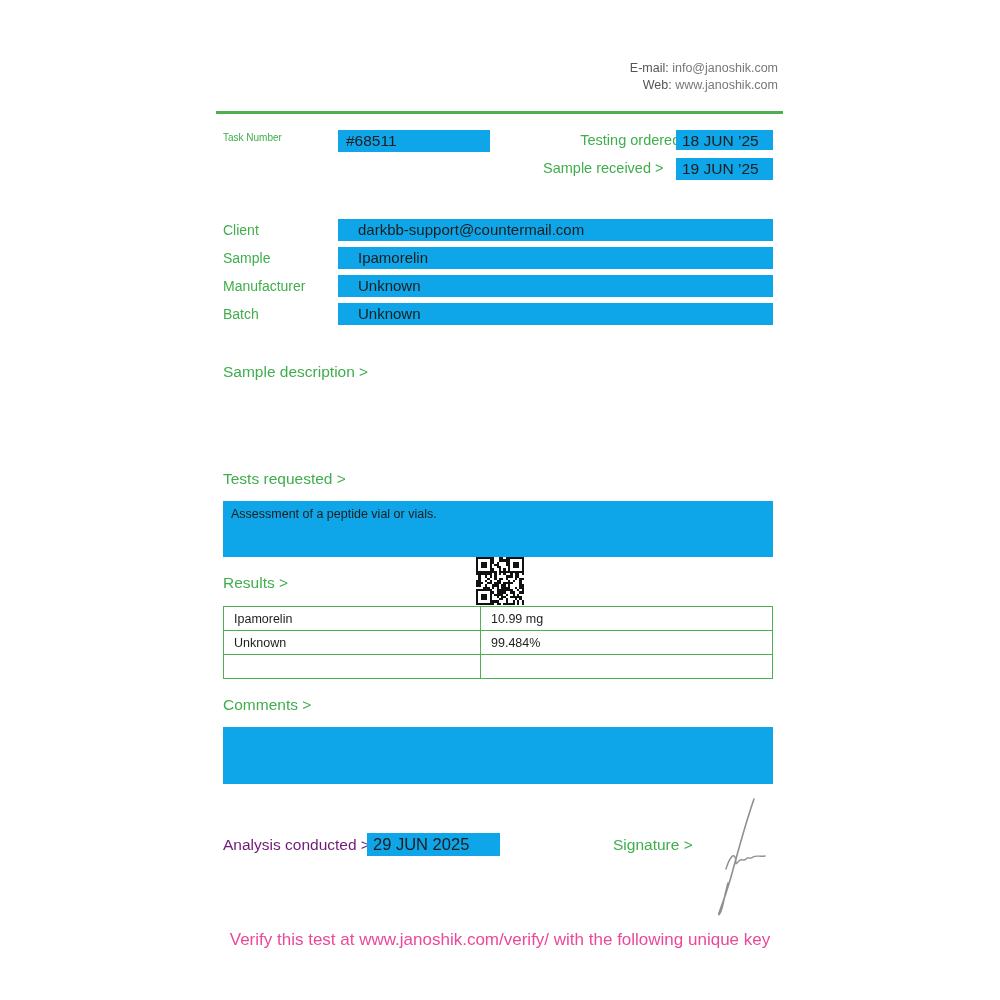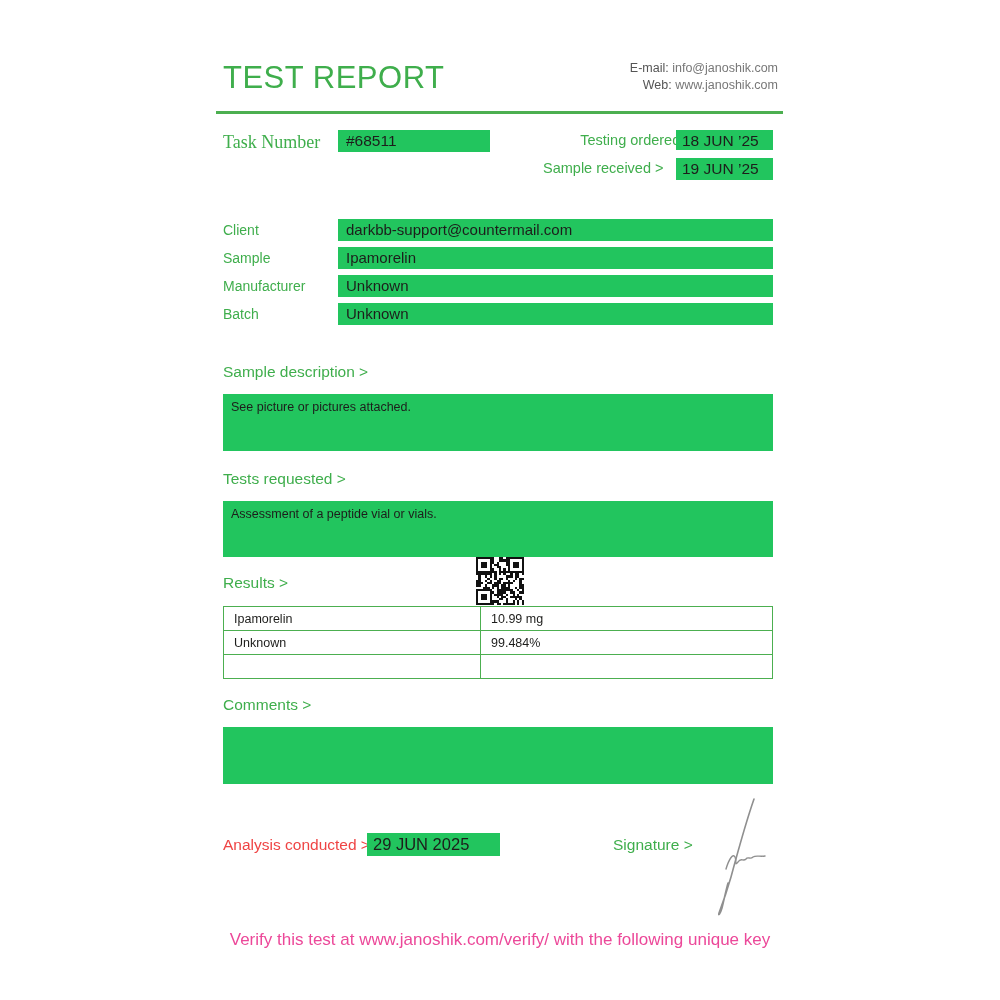--- a/index.html
+++ b/index.html
@@ -1,70 +1,69 @@
 <!DOCTYPE html>
 <html><head>
 <meta charset="utf-8">
 <style>
   * { margin: 0; padding: 0; box-sizing: border-box; }
   html, body { width: 1000px; height: 1000px; background: #ffffff; }
   body { font-family: "Liberation Sans", sans-serif; color: #1d1d1b; }
   .page { position: relative; width: 1000px; height: 1000px; background: #fff; overflow: hidden; }
-  .graybox { background: #22c55e; }
+  .graybox { background: #0ea5e9; }
 
   
   .report-title { position: absolute; left: 223px; top: 60px; font-size: 31px; letter-spacing: 0.5px; color: #3fae4c; font-weight: 400; }
   .logo { position: absolute; left: 450px; top: 36px; width: 100px; text-align: center; }
   .logo-icon { display: block; margin: 0 auto; }
   .logo-text { font-size: 20px; font-weight: bold; letter-spacing: 0.5px; color: #3e4541; margin-top: 1px; }
   .logo-text .shik { color: #3fae4c; }
   .contact { position: absolute; right: 222px; top: 60px; text-align: right; font-size: 12.5px; line-height: 17px; color: #777; }
   .contact .lbl { color: #555; }
   .hrule { position: absolute; left: 216px; top: 111px; width: 567px; height: 3px; background: #4caf50; }
 
   
-  .task-label { position: absolute; left: 223px; top: 132px; font-size: 18px; color: #3fae4c; font-family: Liberation Serif, serif; }
+  .task-label { position: absolute; left: 223px; top: 132px; font-size: 10px; color: #3fae4c; }
   .task-box { position: absolute; left: 338px; top: 130px; width: 152px; height: 22px; line-height: 22px; padding-left: 8px; font-size: 15.5px; }
   .date-label-1 { position: absolute; left: 574px; top: 132px; width: 125px; text-align: center; font-size: 14.5px; color: #3fae4c; }
   .date-label-2 { position: absolute; left: 543px; top: 160px; width: 125px; text-align: left; font-size: 14.5px; color: #3fae4c; }
   .date-box-1 { position: absolute; left: 676px; top: 130px; width: 97px; height: 20px; line-height: 22px; padding-left: 6px; font-size: 15.5px; }
   .date-box-2 { position: absolute; left: 676px; top: 158px; width: 97px; height: 22px; line-height: 22px; padding-left: 6px; font-size: 15.5px; }
 
   
   .field-label { position: absolute; left: 223px; font-size: 14px; color: #3fae4c; }
-  .field-box { position: absolute; left: 338px; width: 435px; height: 22px; line-height: 22px; padding-left: 8px; font-size: 15px; }
+  .field-box { position: absolute; left: 338px; width: 435px; height: 22px; line-height: 22px; padding-left: 20px; font-size: 15px; }
 
   
   .sec-label { position: absolute; left: 223px; font-size: 15.5px; color: #3fae4c; }
   .sec-box { position: absolute; left: 223px; width: 550px; font-size: 12.5px; padding: 6px 8px; color: #1d1d1b; }
 
   
   .qr { position: absolute; left: 476px; top: 557px; width: 48px; height: 48px; background: #fff; display: grid; grid-template-columns: repeat(21, 1fr); grid-template-rows: repeat(21, 1fr); }
   .qr div.on { background: #111; }
 
   
   .results-table { position: absolute; left: 223px; top: 606px; width: 550px; border-collapse: collapse; }
   .results-table td { border: 1px solid #4caf50; height: 24px; font-size: 12.5px; padding: 0 0 0 10px; background: #fff; }
   .results-table td.c1 { width: 257px; }
 
   
-  .analysis-label { position: absolute; left: 223px; top: 836px; font-size: 15.5px; color: #ef4444; }
+  .analysis-label { position: absolute; left: 223px; top: 836px; font-size: 15.5px; color: #701a75; }
   .analysis-box { position: absolute; left: 367px; top: 833px; width: 133px; height: 23px; line-height: 23px; padding-left: 6px; font-size: 16.5px; }
   .sig-label { position: absolute; left: 613px; top: 836px; font-size: 15.5px; color: #3fae4c; }
   .signature { position: absolute; left: 698px; top: 793px; }
 
   .verify-line { position: absolute; left: 0; top: 930px; width: 1000px; text-align: center; font-size: 17px; color: #ec4899; }
   .key-box { position: absolute; left: 223px; top: 962px; width: 550px; height: 22px; line-height: 22px; text-align: center; font-size: 12.5px; }
 </style>
 </head>
 <body>
 
 <div class="page">
 
-  <div class="report-title">TEST REPORT</div>
 
 
   <div class="contact">
     <div><span class="lbl">E-mail:</span> <span>info@janoshik.com</span></div>
     <div><span class="lbl">Web:</span> <span>www.janoshik.com</span></div>
   </div>
 
   <div class="hrule"></div>
 
   <div class="task-label">Task Number</div>
@@ -80,21 +79,20 @@
   <div class="field-label" style="top:250px">Sample</div>
   <div class="field-box graybox" style="top:247px">Ipamorelin</div>
 
   <div class="field-label" style="top:278px">Manufacturer</div>
   <div class="field-box graybox" style="top:275px">Unknown</div>
 
   <div class="field-label" style="top:306px">Batch</div>
   <div class="field-box graybox" style="top:303px">Unknown</div>
 
   <div class="sec-label" style="top:363px">Sample description &gt;</div>
-  <div class="sec-box graybox" style="top:394px; height:57px;">See picture or pictures attached.</div>
 
   <div class="sec-label" style="top:470px">Tests requested &gt;</div>
   <div class="sec-box graybox" style="top:501px; height:56px;">Assessment of a peptide vial or vials.</div>
 
   <div class="sec-label" style="top:574px">Results &gt;</div>
   <div class="qr">
       <div class="on"></div>
       <div class="on"></div>
       <div class="on"></div>
       <div class="on"></div>

